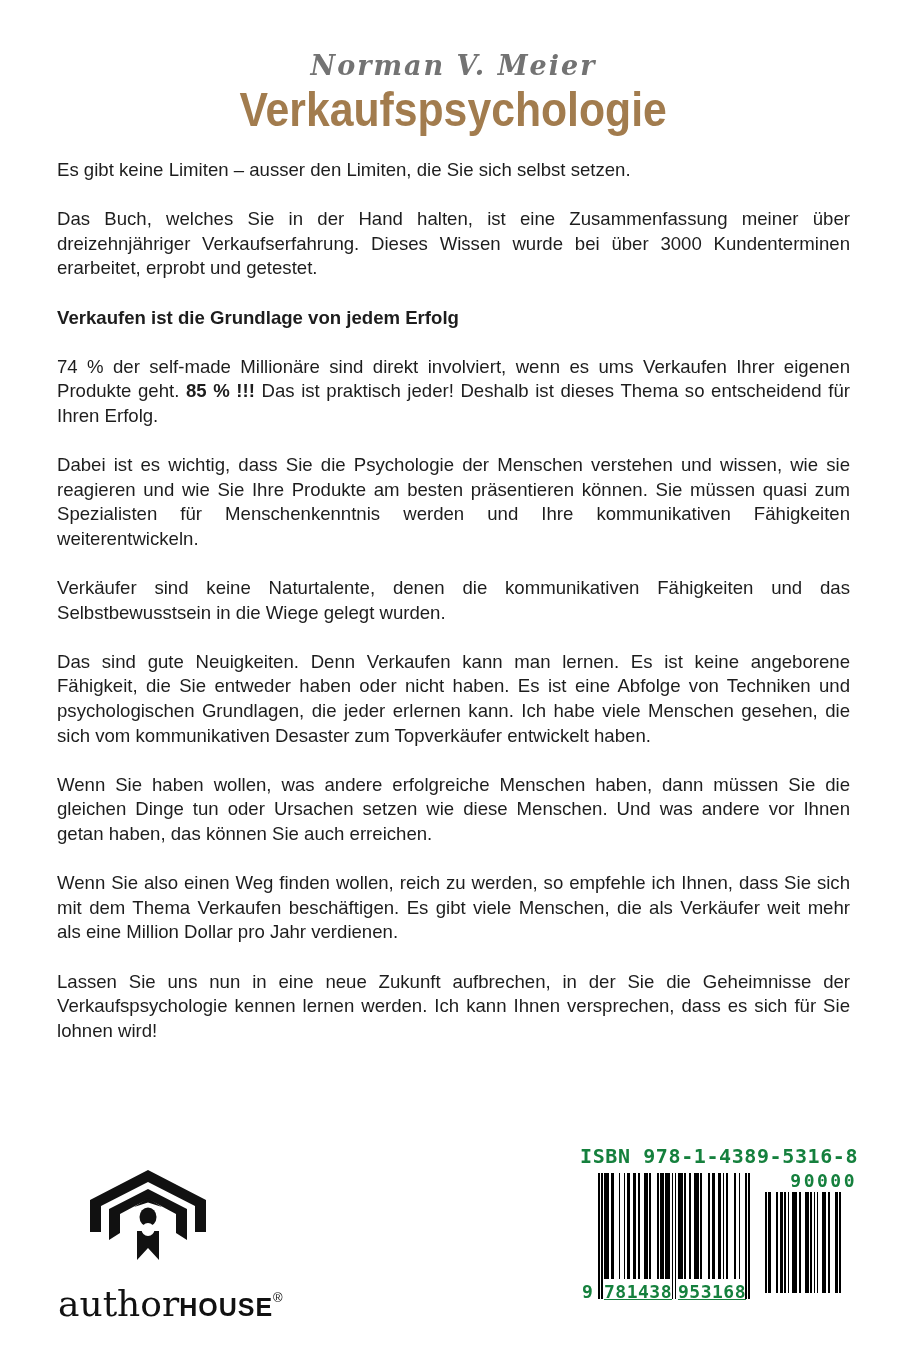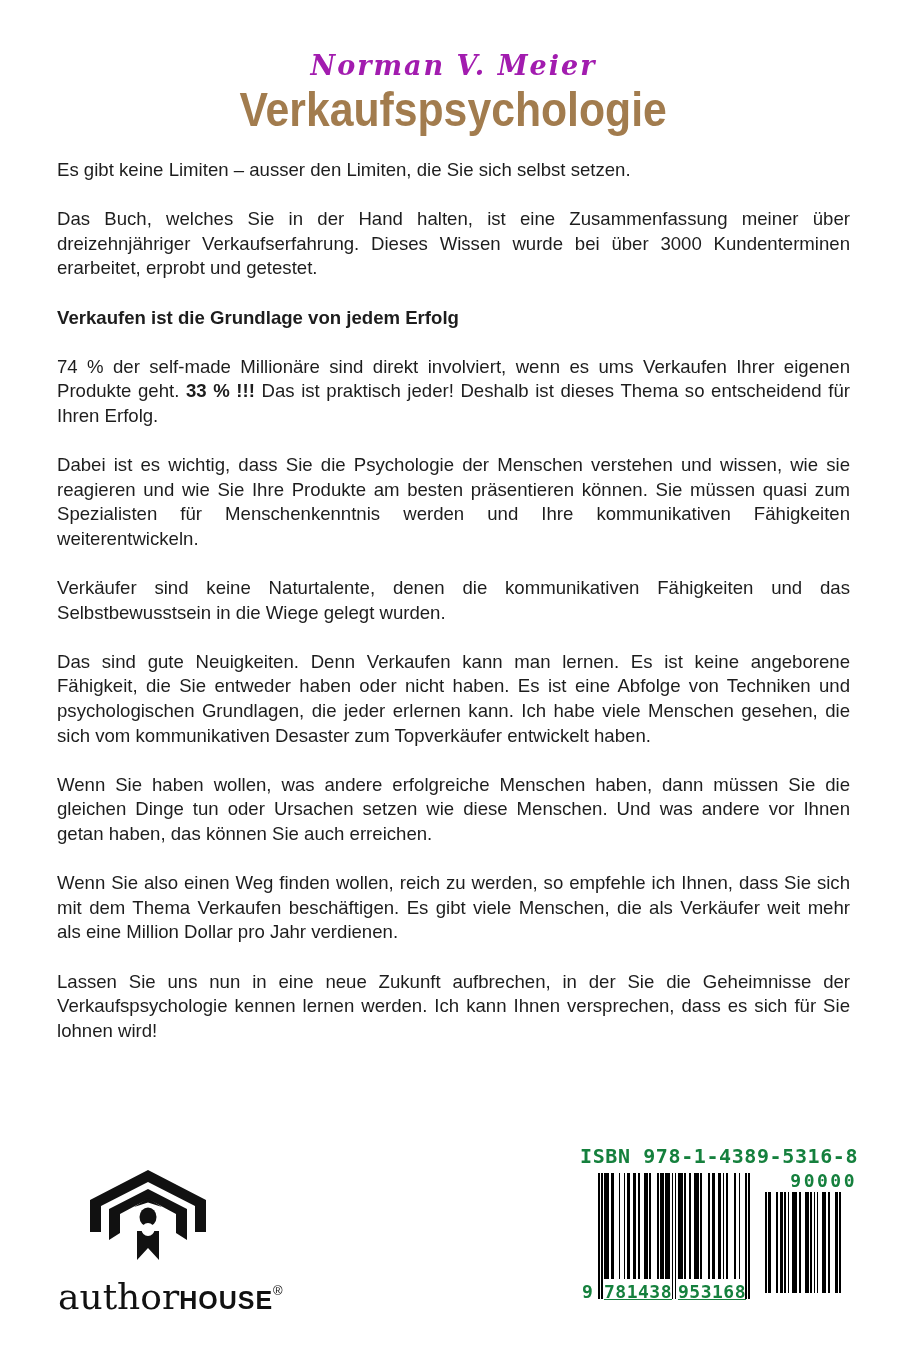--- a/index.html
+++ b/index.html
@@ -16,21 +16,21 @@
 
   
   .header { text-align: center; padding-top: 50px; }
   .author-name {
     font-family: "DejaVu Serif", serif;
     font-style: italic;
     font-weight: bold;
     font-size: 27px;
     line-height: 32px;
     letter-spacing: 2px;
-    color: #a21caf;
+    color: #737373;
   }
   .book-title {
     margin: 2px 0 0 0;
     font-size: 48px;
     line-height: 52px;
     font-weight: 700;
     color: #a27c4e;
   }
   .book-title .squeeze {
     display: inline-block;
@@ -59,21 +59,21 @@
   .blurb b { font-weight: 700; margin-top: 6px; }
 
   
   .publisher {
     position: absolute;
     left: 58px; top: 1168px;
     width: 220px;
   }
   .house-icon { display: block; margin-left: 28px; }
   .wordmark {
-    margin-top: 8px;
+    margin-top: 15px;
     white-space: nowrap;
     color: #111;
   }
   .wordmark .lower {
     font-family: "DejaVu Serif", serif;
     font-size: 36px;
     letter-spacing: 0px;
   }
   .wordmark .upper {
     font-family: "Liberation Sans", sans-serif;
@@ -135,21 +135,21 @@
 
   <div class="header">
     <div class="author-name">Norman V. Meier</div>
     <h1 class="book-title"><span class="squeeze">Verkaufspsychologie</span></h1>
   </div>
 
   <div class="blurb" id="blurb">
       <p><span>Es gibt keine Limiten – ausser den Limiten, die Sie sich selbst setzen.</span></p>
       <p><span>Das Buch, welches Sie in der Hand halten, ist eine Zusammenfassung meiner über dreizehnjähriger Verkaufserfahrung. Dieses Wissen wurde bei über 3000 Kundenterminen erarbeitet, erprobt und getestet.</span></p>
       <h2><b>Verkaufen ist die Grundlage von jedem Erfolg</b></h2>
-      <p><span>74 % der self-made Millionäre sind direkt involviert, wenn es ums Verkaufen Ihrer eigenen Produkte geht. </span><b>33 % !!!</b><span> Das ist praktisch jeder! Deshalb ist dieses Thema so entscheidend für Ihren Erfolg.</span></p>
+      <p><span>74 % der self-made Millionäre sind direkt involviert, wenn es ums Verkaufen Ihrer eigenen Produkte geht. </span><b>85 % !!!</b><span> Das ist praktisch jeder! Deshalb ist dieses Thema so entscheidend für Ihren Erfolg.</span></p>
       <p><span>Dabei ist es wichtig, dass Sie die Psychologie der Menschen verstehen und wissen, wie sie reagieren und wie Sie Ihre Produkte am besten präsentieren können. Sie müssen quasi zum Spezialisten für Menschenkenntnis werden und Ihre kommunikativen Fähigkeiten weiterentwickeln.</span></p>
       <p><span>Verkäufer sind keine Naturtalente, denen die kommunikativen Fähigkeiten und das Selbstbewusstsein in die Wiege gelegt wurden.</span></p>
       <p><span>Das sind gute Neuigkeiten. Denn Verkaufen kann man lernen. Es ist keine angeborene Fähigkeit, die Sie entweder haben oder nicht haben. Es ist eine Abfolge von Techniken und psychologischen Grundlagen, die jeder erlernen kann. Ich habe viele Menschen gesehen, die sich vom kommunikativen Desaster zum Topverkäufer entwickelt haben.</span></p>
       <p><span>Wenn Sie haben wollen, was andere erfolgreiche Menschen haben, dann müssen Sie die gleichen Dinge tun oder Ursachen setzen wie diese Menschen. Und was andere vor Ihnen getan haben, das können Sie auch erreichen.</span></p>
       <p><span>Wenn Sie also einen Weg finden wollen, reich zu werden, so empfehle ich Ihnen, dass Sie sich mit dem Thema Verkaufen beschäftigen. Es gibt viele Menschen, die als Verkäufer weit mehr als eine Million Dollar pro Jahr verdienen.</span></p>
       <p><span>Lassen Sie uns nun in eine neue Zukunft aufbrechen, in der Sie die Geheimnisse der Verkaufspsychologie kennen lernen werden. Ich kann Ihnen versprechen, dass es sich für Sie lohnen wird!</span></p>
     </div>
 
   <div class="publisher">
     <svg class="house-icon" id="house-icon" width="124" height="100" viewBox="0 0 124 100" aria-hidden="true">

